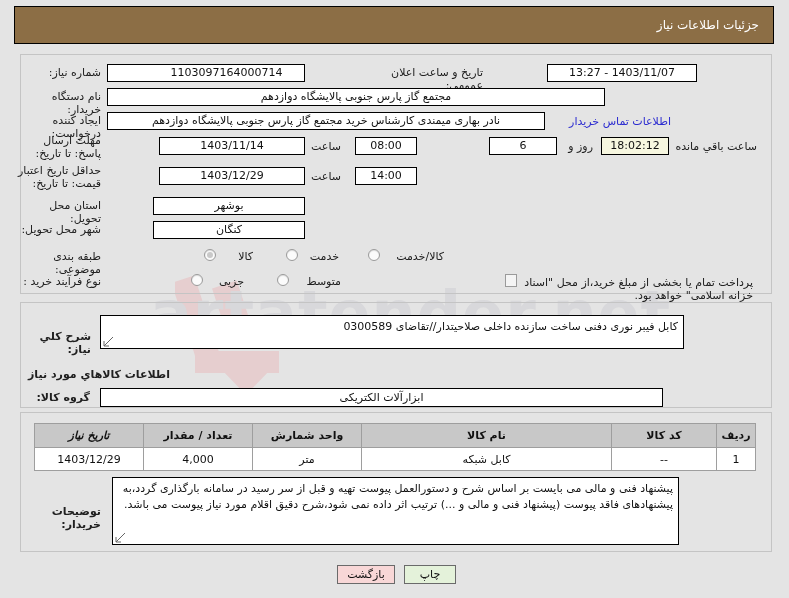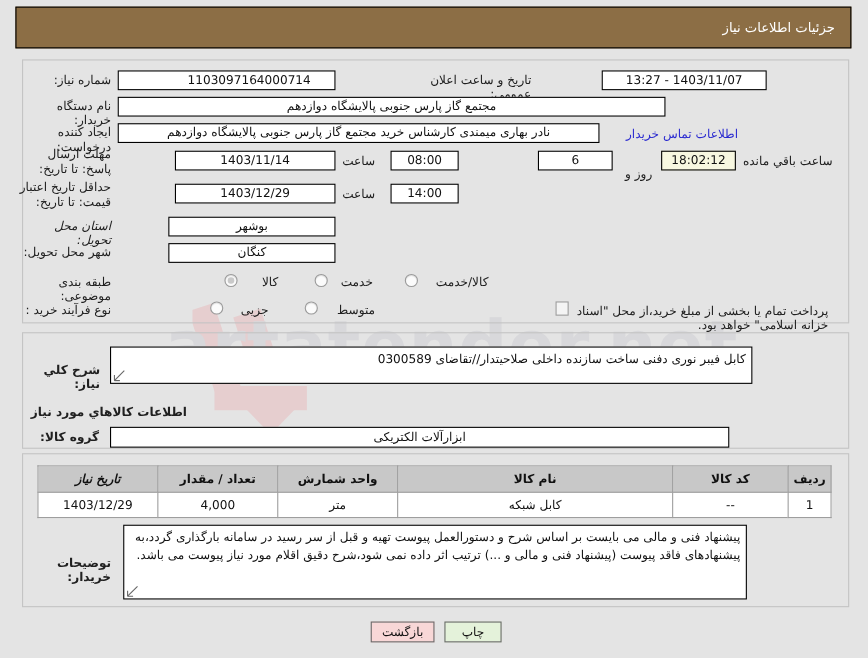--- a/index.html
+++ b/index.html
@@ -237,30 +237,30 @@
 
   <div class="lbl" style="right:688px; top:114px; width:84px;">ایجاد کننده درخواست:</div>
   <div class="fld" style="right:244px; top:112px; width:438px;">نادر بهاری میمندی کارشناس خرید مجتمع گاز پارس جنوبی  پالایشگاه دوازدهم</div>
   <div class="lbl blue" style="right:118px; top:115px; width:112px;">اطلاعات تماس خریدار</div>
 
   <div class="lbl" style="right:688px; top:134px; width:84px;">مهلت ارسال پاسخ: تا تاریخ:</div>
   <div class="fld center" style="right:484px; top:137px; width:146px;">1403/11/14</div>
   <div class="lbl" style="right:448px; top:140px; width:30px;">ساعت</div>
   <div class="fld center" style="right:372px; top:137px; width:62px;">08:00</div>
   <div class="fld center" style="right:232px; top:137px; width:68px;">6</div>
-  <div class="lbl" style="right:196px; top:152px; width:30px;">روز و</div>
+  <div class="lbl" style="right:196px; top:140px; width:30px;">روز و</div>
   <div class="fld timer" style="right:120px; top:137px; width:68px;">18:02:12</div>
   <div class="lbl" style="right:32px; top:140px; width:84px;">ساعت باقي مانده</div>
 
   <div class="lbl" style="right:688px; top:164px; width:84px;">حداقل تاریخ اعتبار قیمت: تا تاریخ:</div>
   <div class="fld center" style="right:484px; top:167px; width:146px;">1403/12/29</div>
   <div class="lbl" style="right:448px; top:170px; width:30px;">ساعت</div>
   <div class="fld center" style="right:372px; top:167px; width:62px;">14:00</div>
 
-  <div class="lbl" style="right:688px; top:199px; width:84px;font-style:italic;">استان محل تحویل:</div>
+  <div class="lbl" style="right:688px; top:199px; width:84px;">استان محل تحویل:</div>
   <div class="fld" style="right:484px; top:197px; width:152px;">بوشهر</div>
 
   <div class="lbl" style="right:688px; top:223px; width:84px;">شهر محل تحویل:</div>
   <div class="fld" style="right:484px; top:221px; width:152px;margin-left:13px;">کنگان</div>
 
   <div class="lbl" style="right:688px; top:250px; width:90px;">طبقه بندی موضوعی:</div>
   <div class="radio on" style="right:573px; top:249px;"></div>
   <div class="lbl" style="right:536px; top:250px; width:32px;">کالا</div>
   <div class="radio" style="right:491px; top:249px;"></div>
   <div class="lbl" style="right:450px; top:250px; width:36px;">خدمت</div>

